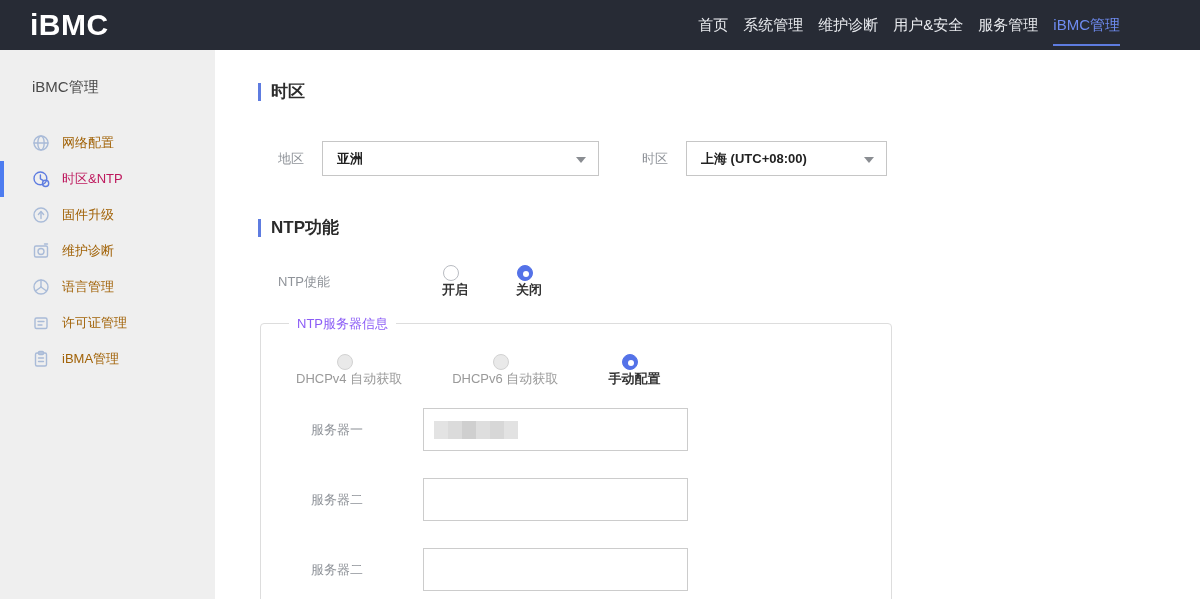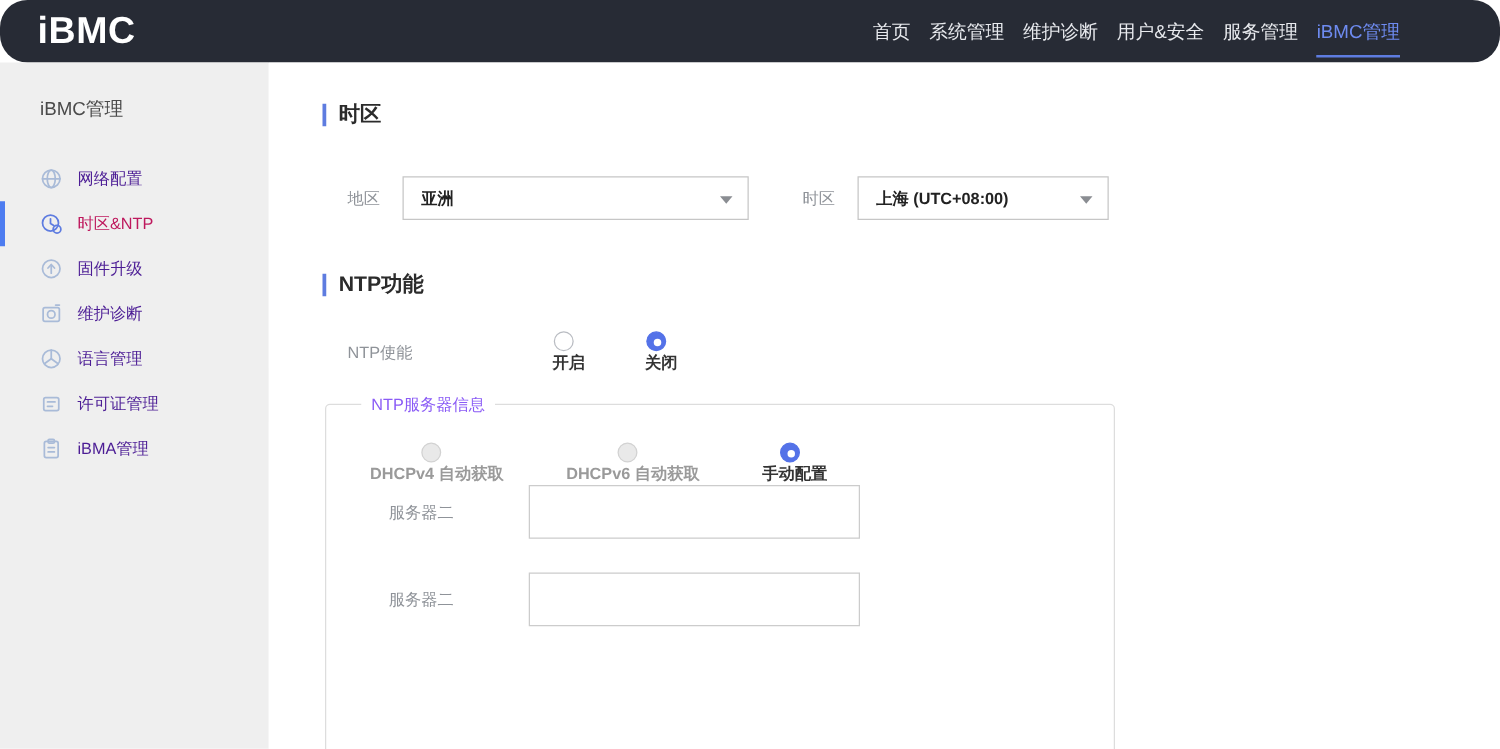--- a/index.html
+++ b/index.html
@@ -1,38 +1,38 @@
 <!DOCTYPE html>
 <html><head>
 <meta charset="utf-8">
 <style>
   * { margin:0; padding:0; box-sizing:border-box; }
   html,body { width:1200px; height:599px; overflow:hidden;
     font-family:"Liberation Sans","DejaVu Sans",sans-serif; background:#fff; }
 
   
   .topbar { position:absolute; top:0; left:0; width:1200px; height:50px;
-    background:#272b35; display:flex; align-items:center;border-radius:22px; }
+    background:#272b35; display:flex; align-items:center; }
   .logo { color:#fff; font-size:30px; font-weight:bold; letter-spacing:0.5px;
     margin-left:30px; }
   .topnav { margin-left:auto; margin-right:80px; display:flex; gap:15px; height:50px; }
   .topnav-item { color:#e8eaee; font-size:15px; display:flex; align-items:center;
     height:50px; cursor:pointer; position:relative; white-space:nowrap; }
   .topnav-item.active { color:#6e8bf0; }
   .topnav-item.active::after { content:""; position:absolute; left:0; right:0;
     bottom:4px; height:2px; background:#5e7ce0; }
 
   
   .sidebar { position:absolute; top:50px; left:0; width:215px; height:549px;
     background:#efefef; }
   .sidebar-title { font-size:15px; color:#4a4a4a; margin:28px 0 0 32px; }
   .side-menu { margin-top:28px; }
   .side-item { position:relative; height:36px; display:flex; align-items:center;
     padding-left:32px; cursor:pointer; }
-  .side-item .label { font-size:13px; color:#4c1d95; margin-left:12px; }
+  .side-item .label { font-size:13px; color:#a16207; margin-left:12px; }
   .side-item.active .label { color:#be185d; }
   .side-item.active::before { content:""; position:absolute; left:0; top:0;
     width:4px; height:36px; background:#4d7cf0; }
   .side-icon { width:18px; height:18px; flex:0 0 18px; }
   .side-icon svg { width:18px; height:18px; stroke:#a9bbd8; fill:none;
     stroke-width:1.4; stroke-linecap:round; stroke-linejoin:round; }
   .side-item.active .side-icon svg { stroke:#5e7ce0; }
 
   .collapse-handle { position:absolute; top:295px; left:215px; width:24px; height:42px;
     background:#efefef; border-radius:0 14px 14px 0; display:flex; align-items:center;
@@ -64,21 +64,21 @@
   .ntp-enable-row .field-label { min-width:156px; }
 
   .radio { position:relative; width:16px; height:16px; border-radius:50%;
     background:#fff; border:1px solid #b9bcc2; flex:0 0 16px; cursor:pointer; }
   .radio.checked { background:#5472e8; border-color:#5472e8; }
   .radio.checked::after { content:""; position:absolute; left:5px; top:5px; width:6px;
     height:6px; border-radius:50%; background:#fff; }
   .radio.disabled { background:#e9e9e9; border-color:#d2d2d2; cursor:default; }
   .radio-label { font-size:13px; color:#333; font-weight:600; margin-left:8px;
     white-space:nowrap; }
-  .radio-label.dim { color:#9a9a9a; font-weight:700; }
+  .radio-label.dim { color:#9a9a9a; font-weight:400; }
   .radio-group { display:flex; align-items:center;flex-direction:column; }
 
   .ntp-fieldset { position:relative; margin:24px 0 0 2px; width:632px; height:298px;
     border:1px solid #ddd; border-radius:4px; }
   .ntp-legend { position:absolute; top:-9px; left:28px; background:#fff;
     padding:0 8px; font-size:13px; color:#8b5cf6; }
   .mode-row { display:flex; align-items:center; margin:30px 0 0 27px; }
   .mode-row .radio-group { margin-right:42px; }
 
   .server-row { display:flex; align-items:center; margin:0 0 0 50px; }
@@ -245,20 +245,33 @@
         <div class="radio-group">
           <span class="radio disabled"></span>
           <span class="radio-label dim">DHCPv6 自动获取</span>
         </div>
         <div class="radio-group">
           <span class="radio checked"></span>
           <span class="radio-label">手动配置</span>
         </div>
       </div>
 
+      <div class="server-row first">
+        <span class="field-label">服务器一</span>
+        <div class="input-box">
+          <span class="mosaic">
+            <span style="background:#e3e3e3;"></span>
+              <span style="background:#dbdbdb;"></span>
+              <span style="background:#cfcfcf;"></span>
+              <span style="background:#dedede;"></span>
+              <span style="background:#d7d7d7;"></span>
+              <span style="background:#e2e2e2;"></span>
+          </span>
+        </div>
+      </div>
 
       <div class="server-row">
         <span class="field-label">服务器二</span>
         <div class="input-box"></div>
       </div>
 
       <div class="server-row">
         <span class="field-label">服务器二</span>
         <div class="input-box"></div>
       </div>

